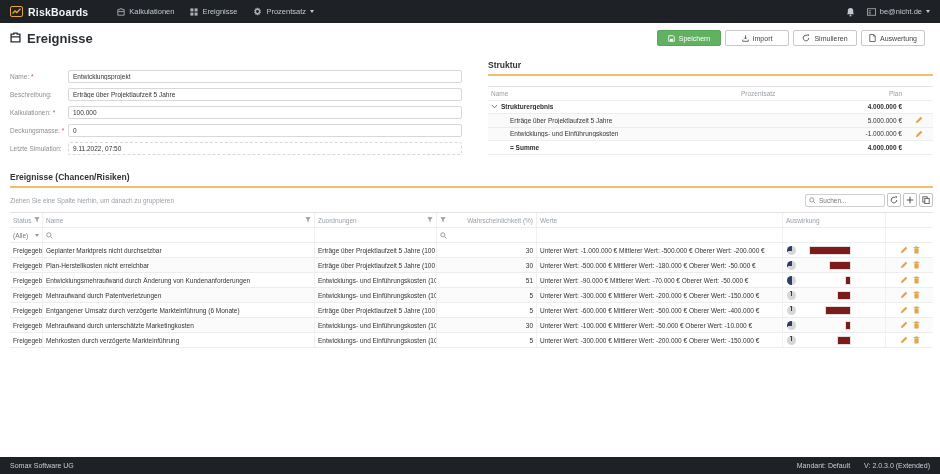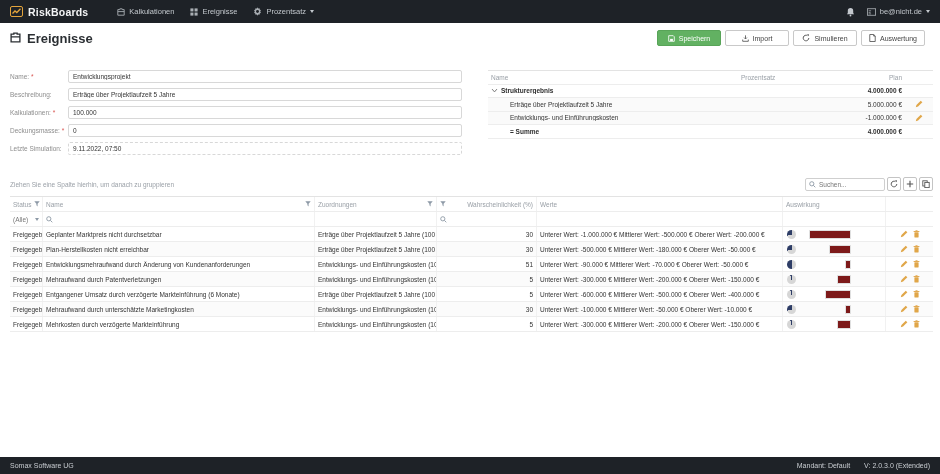--- a/index.html
+++ b/index.html
@@ -219,20 +219,21 @@
   </div>
 
   <div class="f-row">
     <span class="f-label"><span class="t">Letzte Simulation:</span><span class="req"></span></span>
     <input type="text" class="ro" value="9.11.2022, 07:50" style="">
   </div>
 </div>
   </div>
 
   <div class="col-right">
+    <div class="section-h">Struktur</div>
     <div class="sgrid">
       <div class="s-row head">
         <div class="s-cell">Name</div>
         <div class="s-cell">Prozentsatz</div>
         <div class="s-cell s-plan">Plan</div>
         <div class="s-cell"></div>
       </div>
       <div id="struktur-body">
   <div class="s-row">
     <div class="s-cell s-name">
@@ -285,20 +286,21 @@
     <div class="s-cell s-plan pl bold">4.000.000 €</div>
     <div class="s-cell s-actions">
       
     </div>
   </div>
 </div>
     </div>
   </div>
 
   <div class="events">
+    <div class="section-h">Ereignisse (Chancen/Risiken)</div>
     <div class="grp-row">
       <span class="grp-hint">Ziehen Sie eine Spalte hierhin, um danach zu gruppieren</span>
       <div class="e-toolbar">
         <div class="searchbox">
           <svg class="mag" width="7" height="7" viewBox="0 0 10 10">
               <circle cx="4" cy="4" r="3" fill="none" stroke="#8d99a6" stroke-width="1.3"></circle>
               <path d="M6.3 6.3L9 9" stroke="#8d99a6" stroke-width="1.3"></path>
             </svg>
           <input type="text" placeholder="Suchen..." style="">
         </div>

